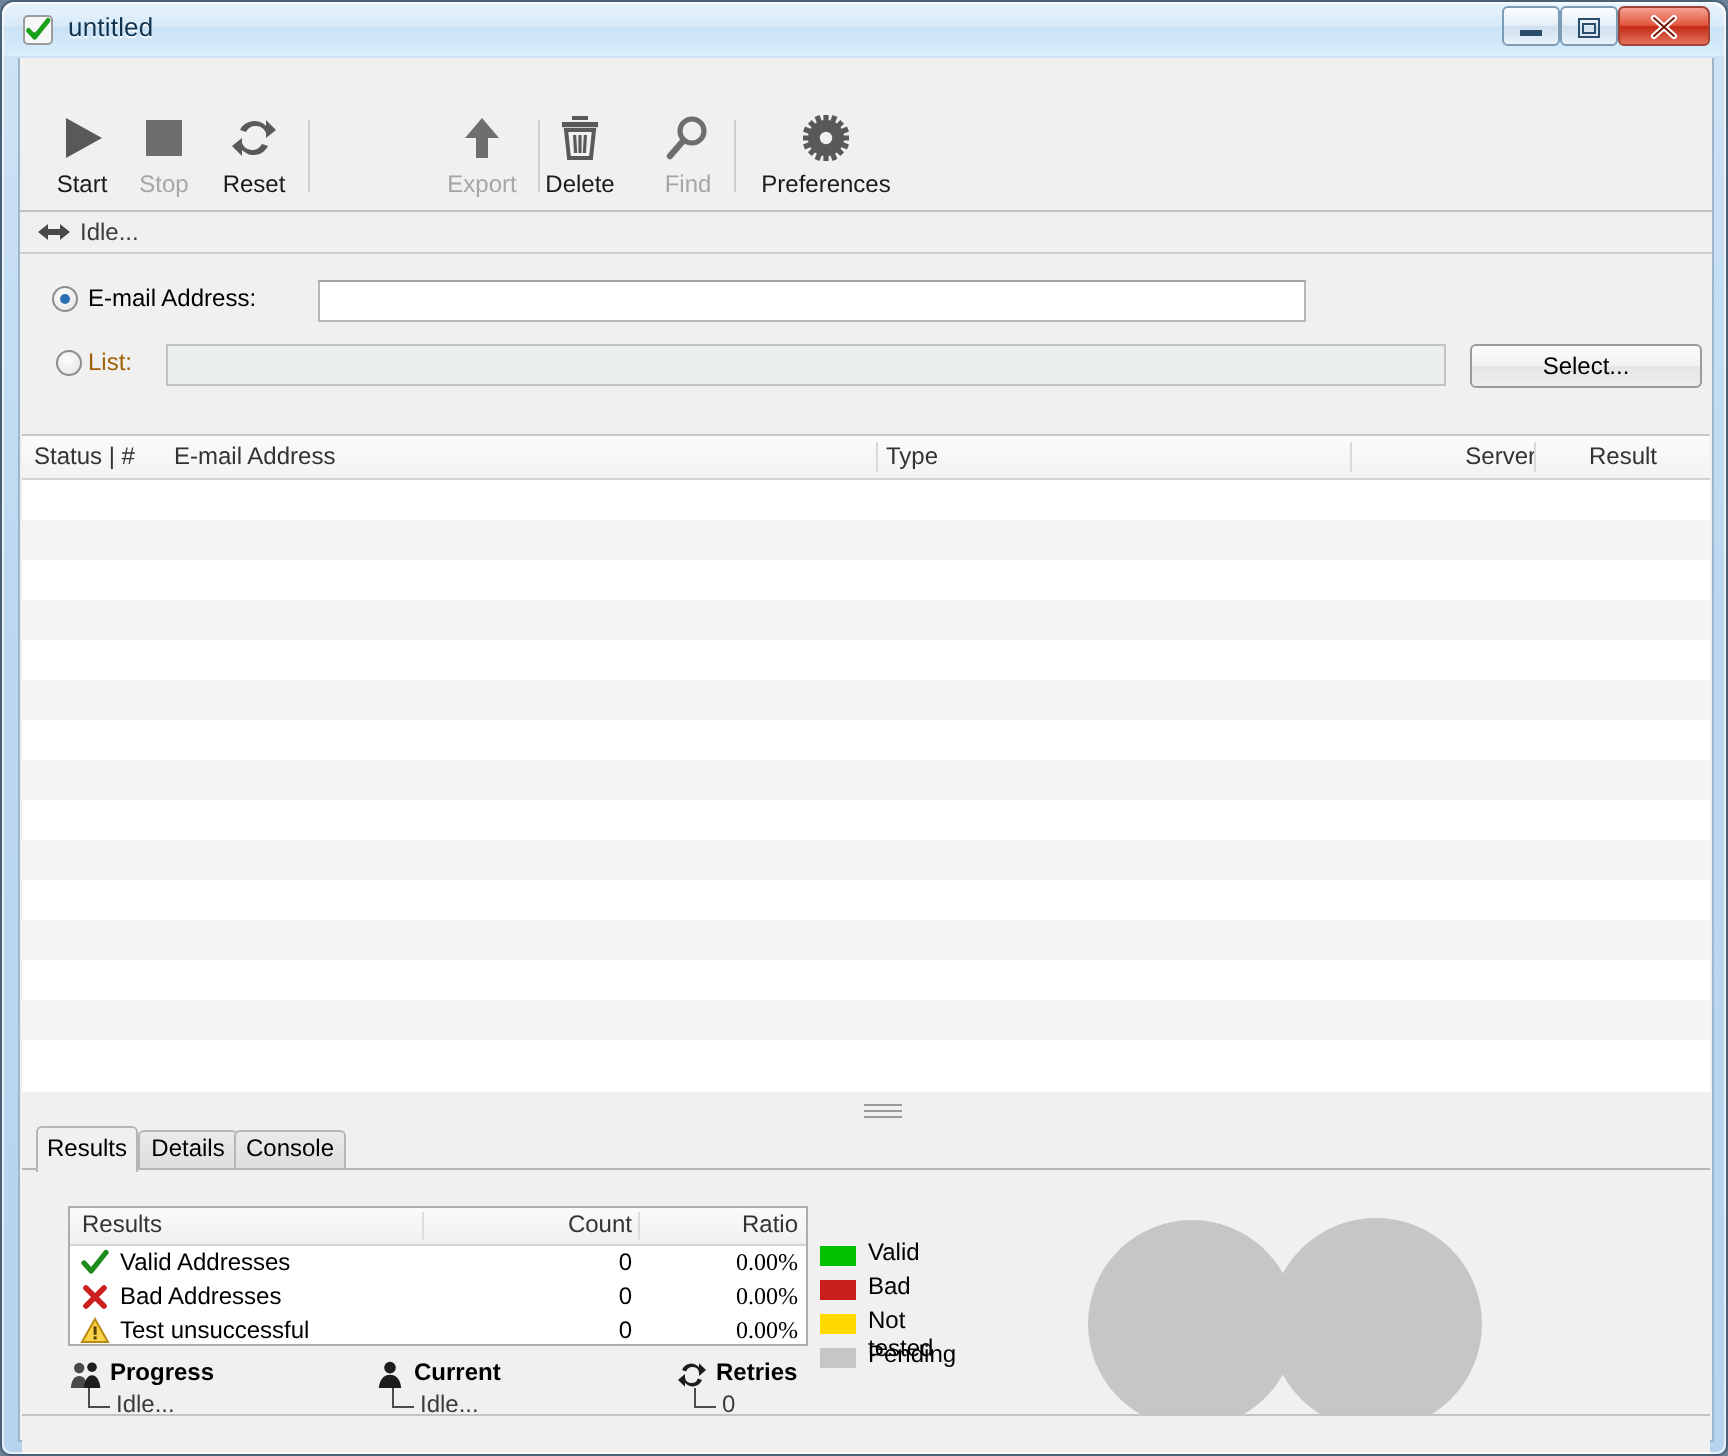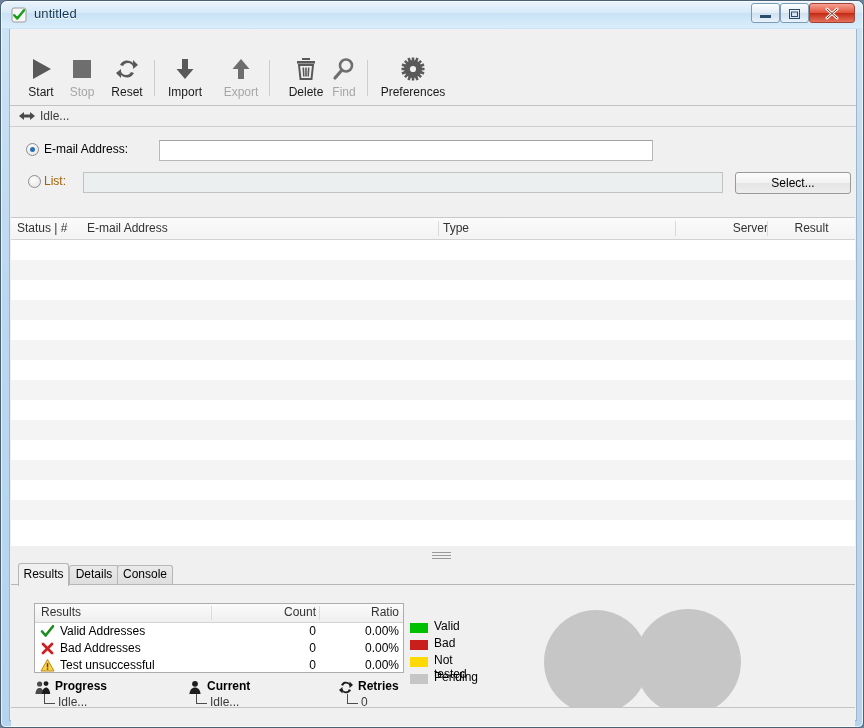--- a/index.html
+++ b/index.html
@@ -305,21 +305,21 @@
   .rh {
     position: absolute; top: 0; height: 18px; line-height: 17px;
     font-size: 12px; color: #333;
     box-sizing: border-box;
   }
   .rh .rhsep { position: absolute; right: 0; top: 2px; width: 1px; height: 14px; background: #dcdcdc; }
   .res-row { position: relative; height: 17px; }
   .res-icon { position: absolute; left: 5px; top: 1px; width: 15px; height: 15px; }
   .res-name { position: absolute; left: 25px; top: 1px; font-size: 12px; text-align: right; }
   .res-count { position: absolute; left: 195px; width: 86px; top: 1px; text-align: right; font-size: 12px; }
-  .res-ratio { position: absolute; left: 285px; width: 79px; top: 1px; text-align: right; font-size: 12px; }
+  .res-ratio { position: absolute; left: 285px; width: 79px; top: 1px; text-align: right; font-size: 12px; font-family: Liberation Serif, serif; }
 
   
   #legend { position: absolute; left: 399px; top: 34px; }
   .lg-row { position: relative; height: 17px; }
   .lg-sw { position: absolute; left: 0; top: 4px; width: 18px; height: 10px; }
   .lg-tx { position: absolute; left: 24px; top: 0px; font-size: 12px; }
 
   
   #pies { position: absolute; left: 505px; top: 10px; width: 260px; height: 115px; }
   .pie { position: absolute; border-radius: 50%; background: #c6c6c6; }
@@ -413,43 +413,34 @@
           <svg width="26" height="26" viewBox="0 0 26 26">
             <path d="M6 9 A8 8 0 0 1 19 7 L19 4 L24 9 L19 13 L19 10.5 A5.5 5.5 0 0 0 9 10 Z" fill="#595959"></path>
             <path d="M20 17 A8 8 0 0 1 7 19 L7 22 L2 17 L7 13 L7 15.5 A5.5 5.5 0 0 0 17 16 Z" fill="#595959"></path>
           </svg>
         </div>
         <div class="tb-label">Reset</div>
       </div>
 
       <div class="tb-sep" style="left:144px;"></div>
 
-      <div class="tb-btn" style="left:148px;width:54px;">
-        <div class="tb-icon">
-          <svg width="26" height="26" viewBox="0 0 26 26">
-            <rect x="10" y="3" width="6" height="12" fill="#595959"></rect>
-            <path d="M4.5 13 L21.5 13 L13 23 Z" fill="#595959"></path>
-          </svg>
-        </div>
-        <div class="tb-label">Import</div>
-      </div>
 
       <div class="tb-btn disabled" style="left:204px;width:54px;">
         <div class="tb-icon">
           <svg width="26" height="26" viewBox="0 0 26 26">
             <rect x="10" y="11" width="6" height="12" fill="#6e6e6e"></rect>
             <path d="M4.5 13 L21.5 13 L13 3 Z" fill="#6e6e6e"></path>
           </svg>
         </div>
         <div class="tb-label">Export</div>
       </div>
 
       <div class="tb-sep" style="left:259px;"></div>
 
-      <div class="tb-btn" style="left:271px;width:50px;">
+      <div class="tb-btn" style="left:255px;width:50px;">
         <div class="tb-icon">
           <svg width="26" height="26" viewBox="0 0 26 26">
             <rect x="9" y="2" width="8" height="2" fill="#595959"></rect>
             <rect x="4" y="5" width="18" height="2.6" fill="#595959"></rect>
             <path d="M6 9 L20 9 L18.5 23 L7.5 23 Z" fill="none" stroke="#595959" stroke-width="2"></path>
             <line x1="10.3" y1="11.5" x2="10.8" y2="20.5" stroke="#595959" stroke-width="1.6"></line>
             <line x1="13" y1="11.5" x2="13" y2="20.5" stroke="#595959" stroke-width="1.6"></line>
             <line x1="15.7" y1="11.5" x2="15.2" y2="20.5" stroke="#595959" stroke-width="1.6"></line>
           </svg>
         </div>

